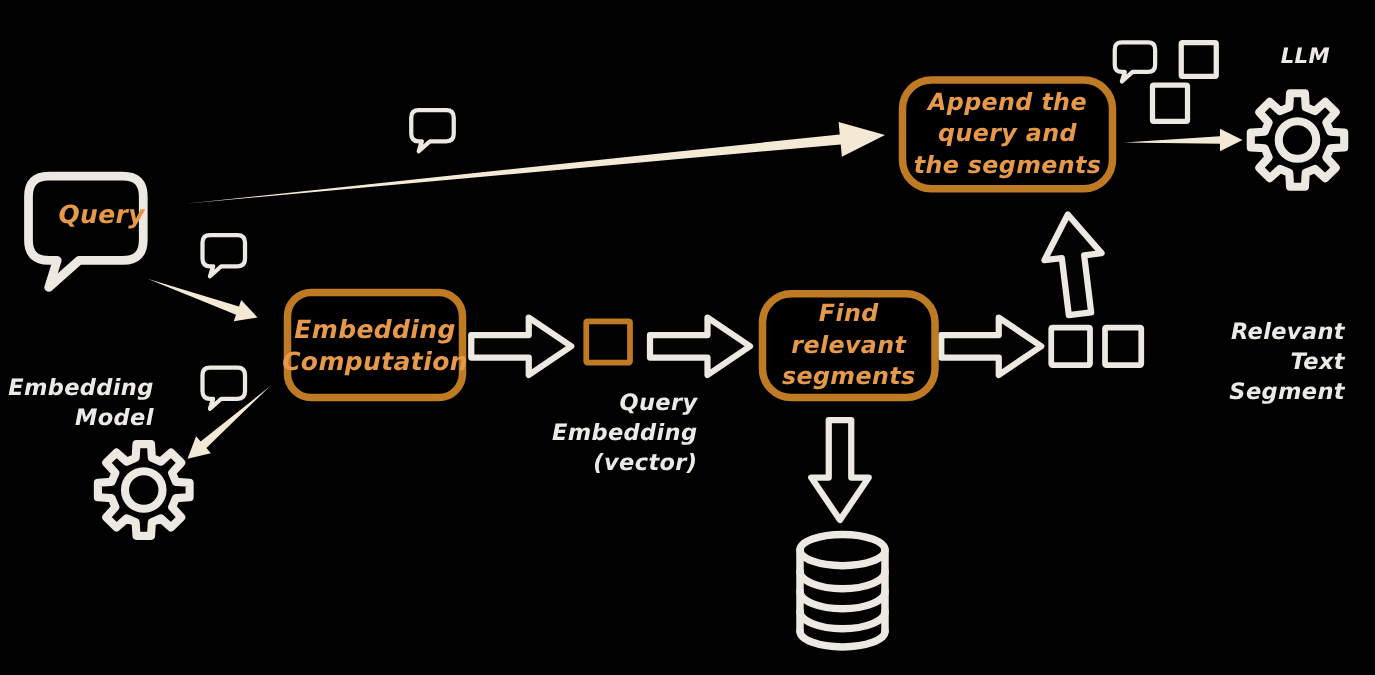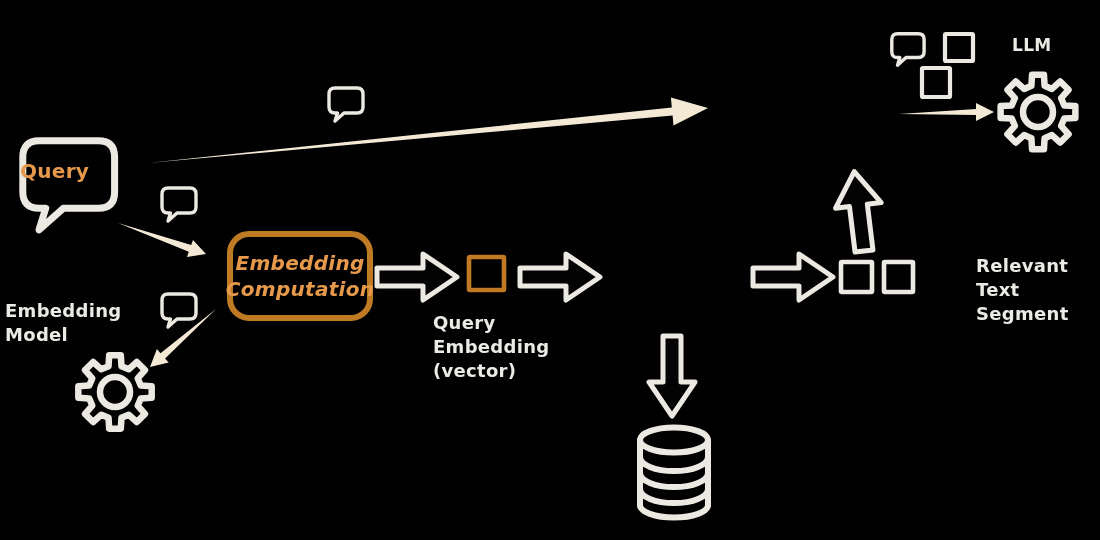--- a/index.html
+++ b/index.html
@@ -8,23 +8,23 @@
     overflow:hidden;font-family:"DejaVu Sans",sans-serif;
   }
   svg{position:absolute;left:0;top:0;}
   .wire{fill:none;stroke:#ece9e2;stroke-linejoin:round;stroke-linecap:round;}
   .w3{stroke-width:3.4;} .w4{stroke-width:4.2;} .w45{stroke-width:4.6;}
   .w6{stroke-width:6;} .w65{stroke-width:6.5;} .w7{stroke-width:7;}
   .barrow{fill:#030303;stroke:#ece9e2;stroke-width:5;stroke-linejoin:round;}
   .cream{fill:#f4e9d5;stroke:none;}
   .osq{fill:none;stroke:#c07a24;stroke-width:4.6;stroke-linejoin:round;}
   .lbl{
-    position:absolute;color:#eceae4;font-weight:bold;
+    position:absolute;color:#eceae4;font-style:italic;font-weight:bold;
     font-size:18px;line-height:1.32;letter-spacing:.3px;
-    white-space:pre-line;text-align:left;
+    white-space:pre-line;text-align:right;
   }
   .node-box{
     position:absolute;box-sizing:border-box;background:#000;
     border:6px solid #bf7a24;border-radius:24px;
     display:flex;align-items:center;justify-content:center;
     color:#e6994a;font-style:italic;font-weight:bold;font-size:19px;
     line-height:1.32;letter-spacing:.3px;white-space:pre-line;text-align:center;
   }
   .query-lbl{color:#e6994a;font-size:20px;}
 </style>
@@ -126,21 +126,30 @@
       <path d="M4 63 A34 14 0 0 0 72 63" class="wire w6"></path>
       <path d="M4 79 A34 12.5 0 0 0 72 79" class="wire w6"></path>
     </g>
   </svg>
 
   <div class="node-box" style="left:227px;top:231px;width:146px;height:90px;font-size:20px;border-radius:22px;">
     <span>Embedding
 Computation</span>
   </div>
 
+  <div class="node-box" style="left:607px;top:232px;width:144px;height:89px;border-radius:26px;">
+    <span>Find relevant
+segments</span>
+  </div>
 
+  <div class="node-box" style="left:719px;top:61px;width:174px;height:93px;border-radius:26px;">
+    <span>Append the
+query and
+the segments</span>
+  </div>
 
   <div class="lbl query-lbl" style="left:20px;top:158px;width:96px;">Query</div>
 
   <div class="lbl" style="left:5px;top:299px;width:118px;">Embedding
 Model</div>
 
   <div class="lbl" style="left:433px;top:311px;width:125px;">Query
 Embedding
 (vector)</div>
 

